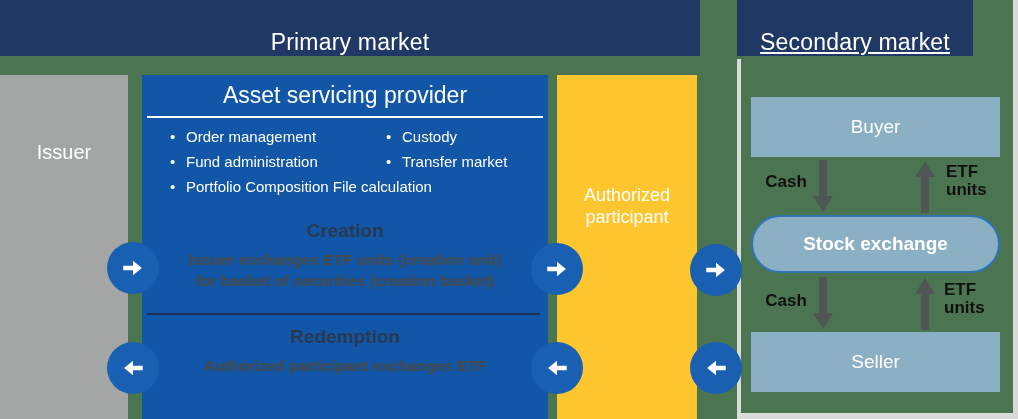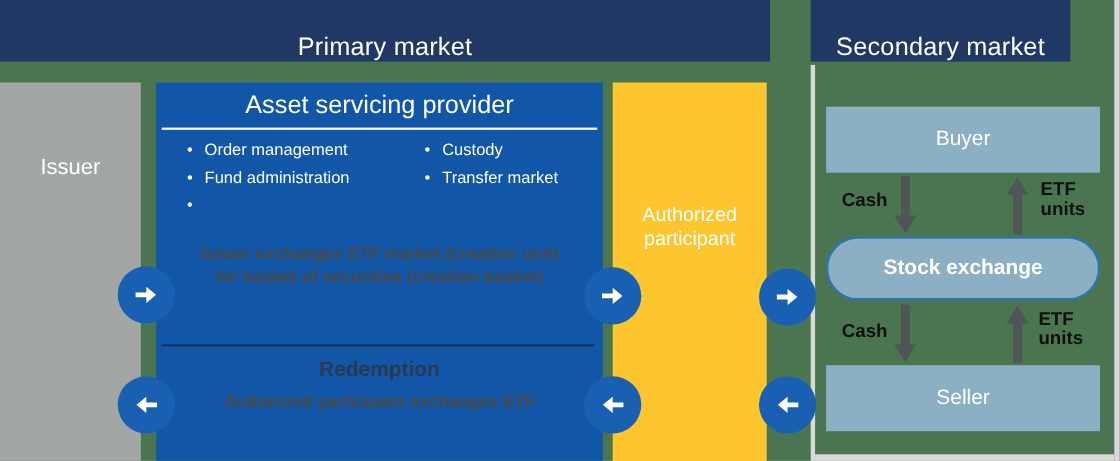--- a/index.html
+++ b/index.html
@@ -6,21 +6,21 @@
   .stage {
     position:relative; width:1018px; height:419px;
     background:#4a7550; overflow:hidden;
     font-family:"Liberation Sans", sans-serif;
   }
 
   
   .hdr { position:absolute; top:0; height:56px; background:#203864; color:#ffffff;
          display:flex; align-items:flex-end; justify-content:center; font-size:23px; letter-spacing:.2px; }
   .hdr-primary { left:0; width:700px; }
-  .hdr-secondary { left:737px; width:236px; }
+  .hdr-secondary { left:737px; width:236px;text-decoration:underline; }
 
   
   .issuer { position:absolute; left:0; top:75px; width:128px; height:344px; background:#a2a6a5;
             color:#ffffff; font-size:20px; display:flex; justify-content:center; align-items:flex-start;
             padding-top:66px; box-sizing:border-box; }
 
   .asp { position:absolute; left:142px; top:75px; width:406px; height:344px; background:#1156a7; color:#ffffff; }
   .asp-title { position:absolute; top:7px; left:0; width:100%; text-align:center; font-size:23px; }
   .asp-underline { position:absolute; top:41px; left:5px; right:5px; height:2px; background:#ffffff; }
   .bul-col { position:absolute; top:49px; }
@@ -99,35 +99,37 @@
       <div class="bul-row">
         <span class="bul-dot">•</span>
         <span>Order management</span>
       </div>
       <div class="bul-row">
         <span class="bul-dot">•</span>
         <span>Fund administration</span>
       </div>
       <div class="bul-row">
         <span class="bul-dot">•</span>
+        <span>Portfolio Composition File calculation</span>
       </div>
     </div>
     <div class="bul-col bul-col2">
       <div class="bul-row">
         <span class="bul-dot">•</span>
         <span>Custody</span>
       </div>
       <div class="bul-row">
         <span class="bul-dot">•</span>
         <span>Transfer market</span>
       </div>
     </div>
 
     <div class="asp-section asp-creation">
-      <div class="sec-line">Issuer exchanges ETF market (creation unit)</div>
+      <div class="sec-head">Creation</div>
+      <div class="sec-line">Issuer exchanges ETF units (creation unit)</div>
       <div class="sec-line">for basket of securities (creation basket)</div>
     </div>
 
     <div class="asp-divider"></div>
 
     <div class="asp-section asp-redemption">
       <div class="sec-head">Redemption</div>
       <div class="sec-line">Authorized participant exchanges ETF</div>
     </div>
   </div>

